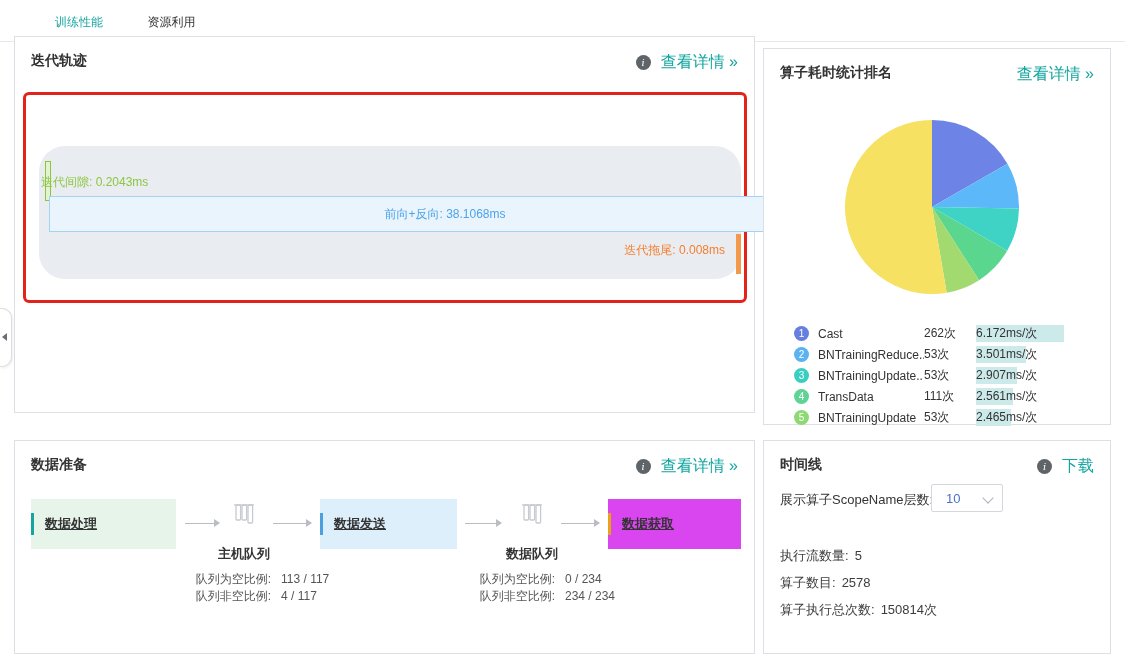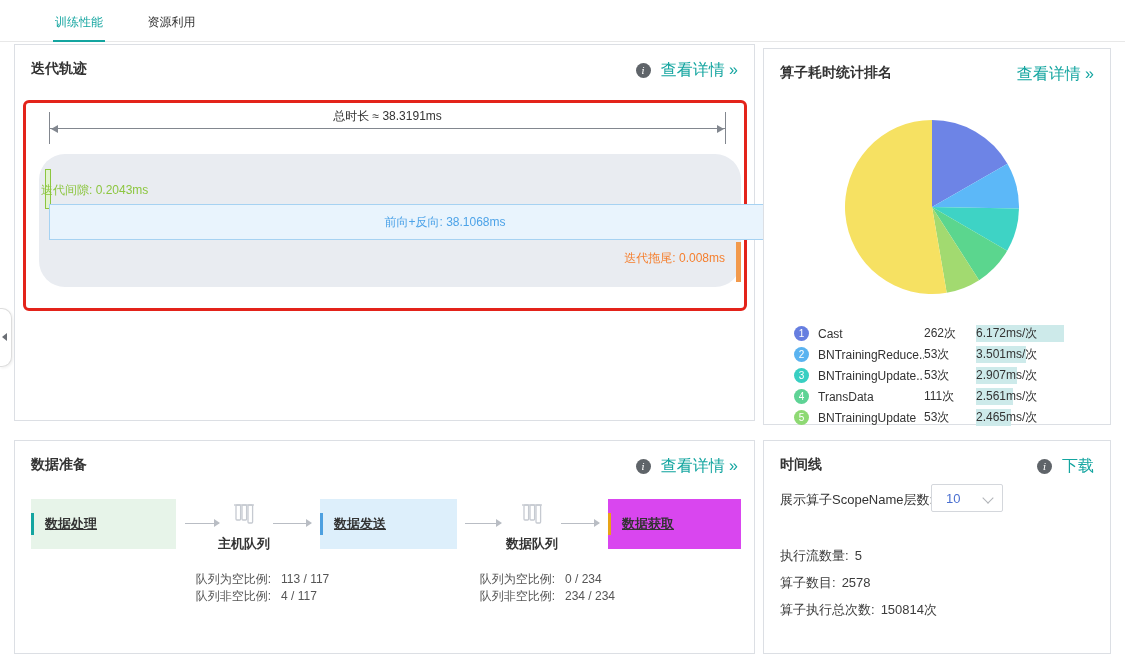--- a/index.html
+++ b/index.html
@@ -3,21 +3,21 @@
 <meta charset="utf-8">
 <style>
   html,body{margin:0;padding:0;background:#fff;}
   body{width:1125px;height:668px;position:relative;font-family:"Liberation Sans","DejaVu Sans",sans-serif;color:#333;overflow:hidden;}
   .tabbar{position:absolute;left:0;top:0;width:1125px;height:41px;border-bottom:1px solid #e8e8e8;background:#fff;padding-left:31px;}
   .tab{display:inline-block;margin-left:22px;margin-right:14px;padding:14px 2px 9px;font-size:12px;color:#333;cursor:pointer;}
   .tab.active{color:#14a5a0;border-bottom:2px solid #14a5a0;}
   .collapse-handle{position:absolute;left:0;top:308px;width:11px;height:57px;background:#fff;border:1px solid #ddd;border-left:none;border-radius:0 10px 10px 0;box-shadow:1px 1px 3px rgba(0,0,0,.07);cursor:pointer;}
   .collapse-handle .tri{position:absolute;left:2px;top:24px;width:0;height:0;border-top:4px solid transparent;border-bottom:4px solid transparent;border-right:5px solid #6b6f75;}
   .panel{position:absolute;background:#fff;border:1px solid #dcdfe4;box-sizing:border-box;}
-  .panel-a{left:14px;top:44px;width:741px;height:377px;padding-left:36px;}
+  .panel-a{left:14px;top:36px;width:741px;height:377px;padding-left:36px;}
   .panel-b{left:14px;top:440px;width:741px;height:214px;}
   .panel-c{left:763px;top:48px;width:348px;height:377px;}
   .panel-d{left:763px;top:440px;width:348px;height:214px;}
   .p-head{position:absolute;left:16px;right:16px;top:14px;height:22px;}
   .p-title{margin:0;font-size:14px;font-weight:bold;color:#333;display:inline-block;}
   .head-right{position:absolute;right:0;top:1px;display:flex;align-items:center;gap:10px;}
   .info-icon{width:15px;height:15px;border-radius:50%;background:#5f6469;color:#fff;display:inline-block;text-align:center;line-height:15px;font-size:10px;font-style:italic;font-family:"DejaVu Serif",serif;cursor:pointer;}
   .info-icon::before{content:"i";}
   .link{font-size:16px;color:#14a5a0;cursor:pointer;text-decoration:none;}
   
@@ -46,21 +46,21 @@
   .op-val .txt{position:relative;}
   
   .stage{position:absolute;top:58px;height:50px;box-sizing:border-box;font-size:13px;font-weight:bold;color:#333;display:flex;align-items:center;padding-left:14px;text-decoration:underline;}
   .stage::before{content:"";position:absolute;left:0;top:14px;width:3px;height:22px;}
   .stage.s-green{background:#e7f4e9;}.stage.s-green::before{background:#14a5a0;}
   .stage.s-blue{background:#ddeffb;}.stage.s-blue::before{background:#4da0e0;}
   .stage.s-orange{background:#d946ef;}.stage.s-orange::before{background:#e8a317;}
   .flow-arrow{position:absolute;top:82px;height:1px;background:#b9bdc4;}
   .flow-arrow::after{content:"";position:absolute;right:-1px;top:-4px;border-left:6px solid #b9bdc4;border-top:4px solid transparent;border-bottom:4px solid transparent;}
   .queue{position:absolute;top:60px;width:64px;text-align:center;}
-  .queue .q-label{margin-top:4px;font-size:13px;font-weight:bold;color:#333;white-space:nowrap;}
+  .queue .q-label{margin-top:14px;font-size:13px;font-weight:bold;color:#333;white-space:nowrap;}
   .stats-group{position:absolute;top:130px;font-size:12px;color:#555;}
   .stats-row{display:flex;height:17px;line-height:17px;}
   .stats-row .sl{width:160px;text-align:right;}
   .stats-row .sv{margin-left:10px;text-align:left;}
   
   .scope-row{position:absolute;left:16px;top:50px;font-size:13px;color:#333;}
   .scope-select{position:absolute;left:167px;top:43px;width:72px;height:28px;border:1px solid #d4d7dc;border-radius:2px;box-sizing:border-box;background:#fff;cursor:pointer;}
   .scope-select .val{position:absolute;left:14px;top:6px;font-size:13px;color:#4a6fd0;}
   .scope-select .chev{position:absolute;right:10px;top:9px;width:7px;height:7px;border-right:1px solid #b0b3b8;border-bottom:1px solid #b0b3b8;transform:rotate(45deg);}
   .tl-row{position:absolute;left:16px;font-size:13px;color:#3c3c3c;white-space:nowrap;}
@@ -82,26 +82,20 @@
 
   <section class="panel panel-a">
     <div class="p-head">
       <h2 class="p-title">迭代轨迹</h2>
       <div class="head-right">
         <span class="info-icon"></span>
         <a class="link">查看详情 »</a>
       </div>
     </div>
     <div class="red-annotation"></div>
-    <div class="measure">
-      <div class="m-label">总时长 ≈ 38.3191ms</div>
-      <div class="m-line"></div>
-      <i class="ah l"></i>
-      <i class="ah r"></i>
-    </div>
     <div class="track">
       <div class="gap-bar"></div>
       <div class="gap-label">迭代间隙: 0.2043ms</div>
       <div class="fb-bar">前向+反向: 38.1068ms</div>
       <div class="tail-label">迭代拖尾: 0.008ms</div>
       <div class="tail-bar"></div>
     </div>
   </section>
 
   <section class="panel panel-c">

